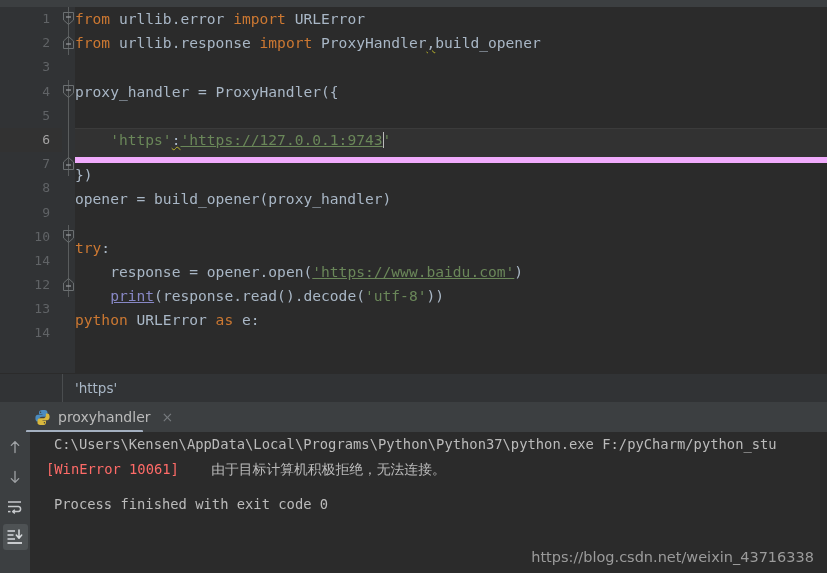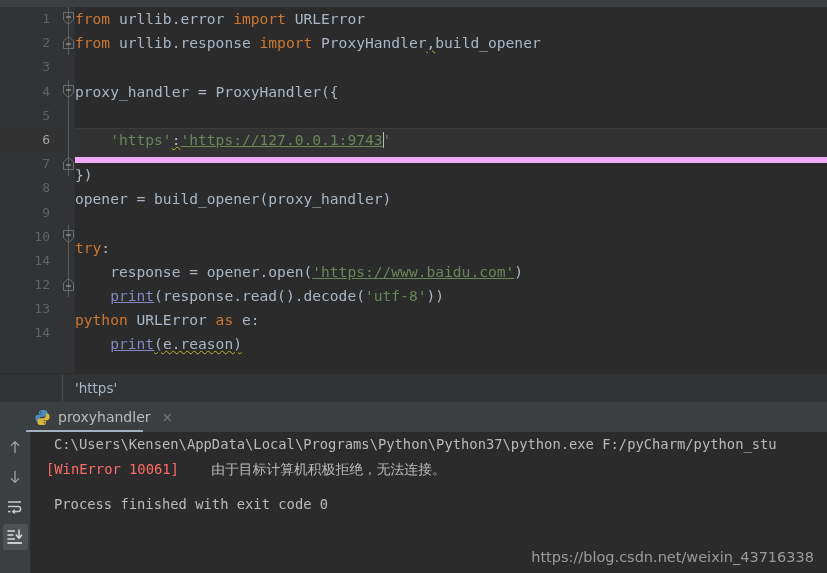--- a/index.html
+++ b/index.html
@@ -342,21 +342,20 @@
       <div class="code-line"></div>
 
       <div class="code-line"><span class="kw">try</span><span class="plain">:</span></div>
 
       <div class="code-line"><span class="plain">    </span><span class="plain">response = opener.open(</span><span class="lnk">'https://www.baidu.com'</span><span class="plain">)</span></div>
 
       <div class="code-line"><span class="plain">    </span><span class="purple">print</span><span class="plain">(response.read().decode(</span><span class="str">'utf-8'</span><span class="plain">))</span></div>
 
       <div class="code-line"><span class="kw">python</span><span class="plain"> URLError </span><span class="kw">as</span><span class="plain"> e:</span></div>
 
-      <div class="code-line"><span class="plain">    </span><span class="purple">print</span><span class="plain err-wave">(e.reason)</span></div>
 
     </div>
   </div>
 
   <div class="breadcrumb-bar">
     <div class="bc-scroll-sep"></div>
     <div class="breadcrumb-text">'https'</div>
   </div>
 
   <div class="run-panel">

